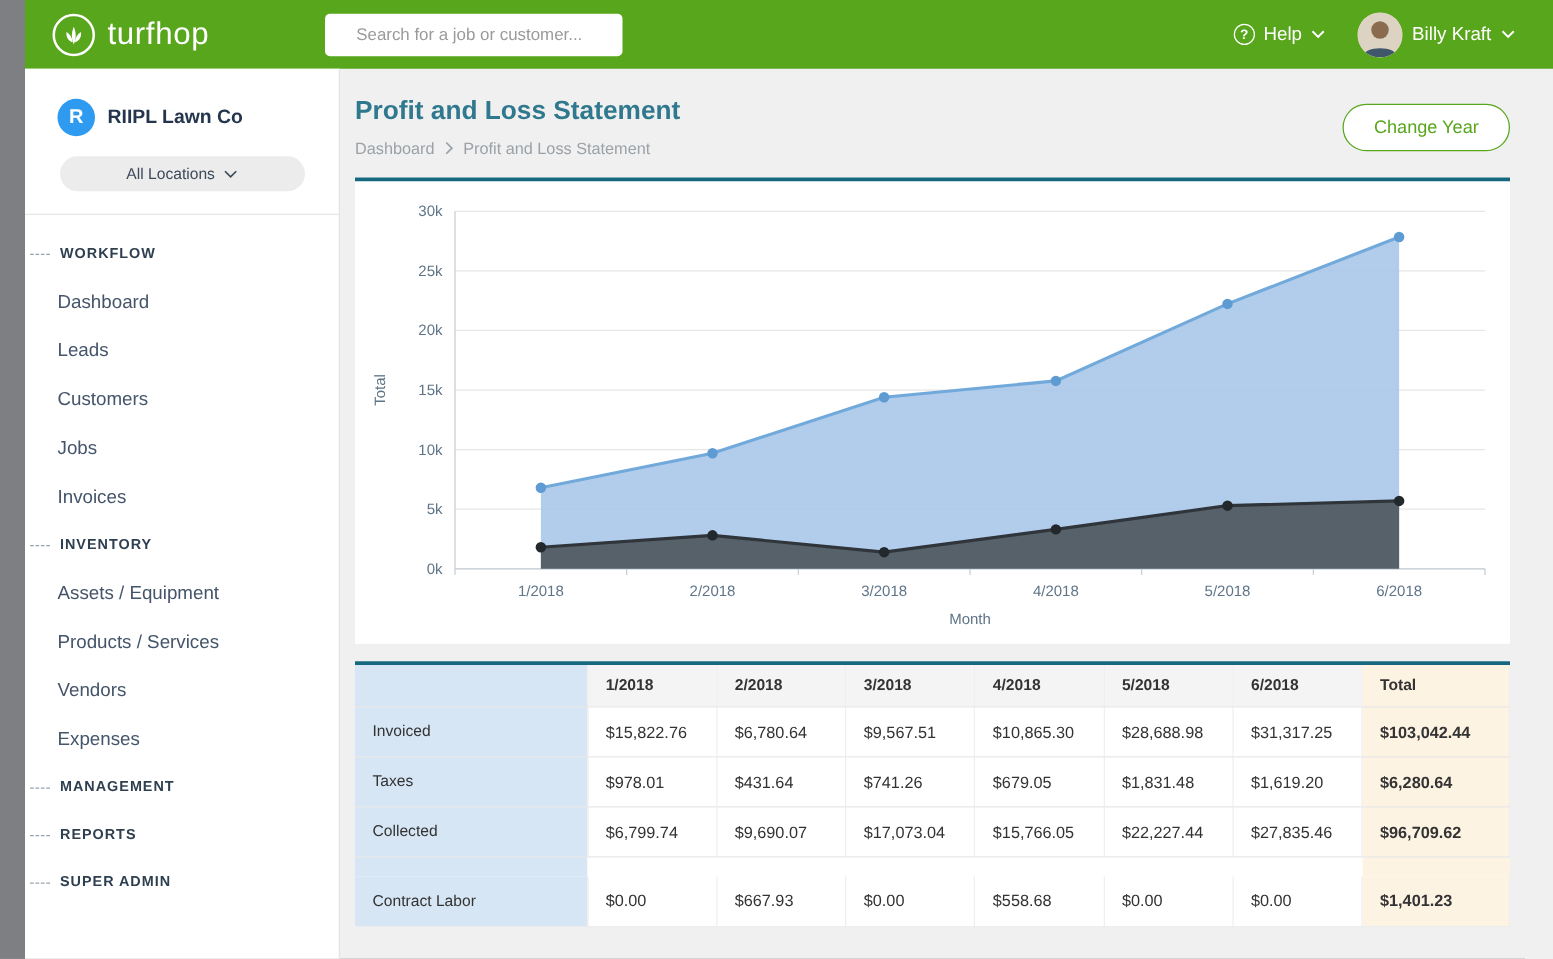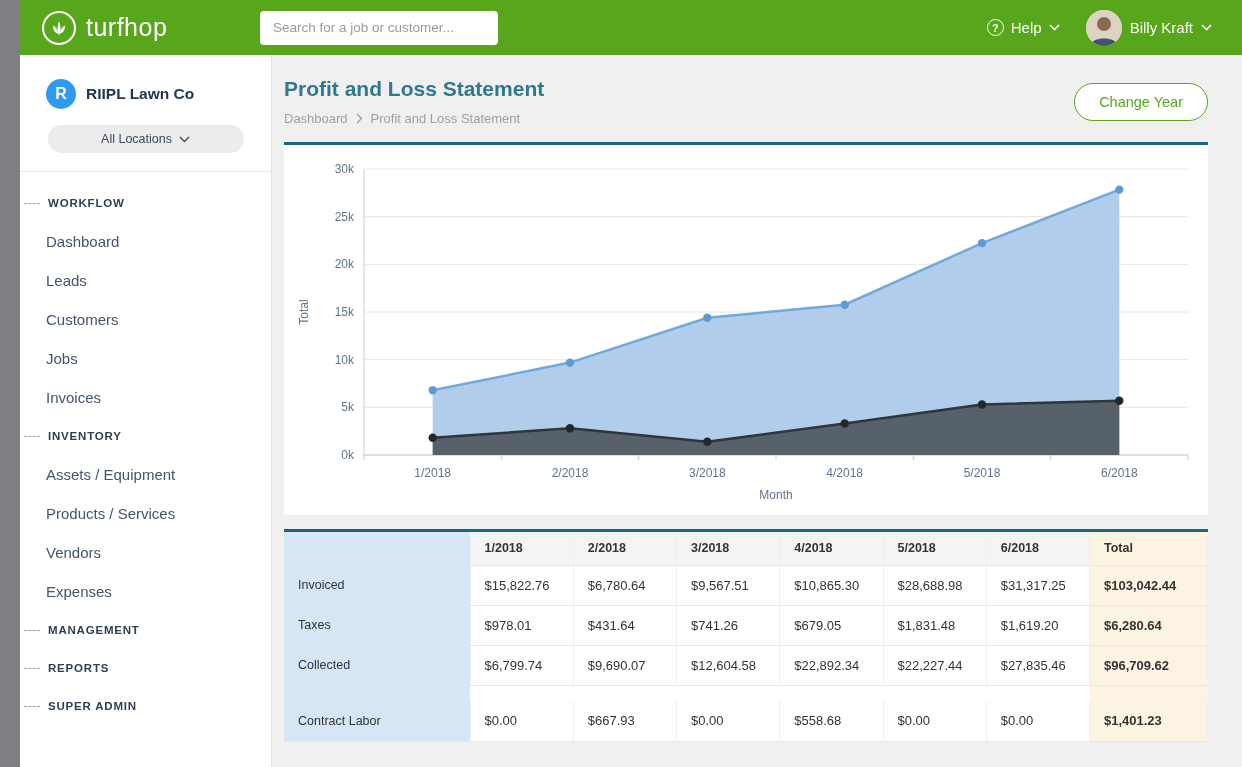--- a/index.html
+++ b/index.html
@@ -4,21 +4,21 @@
 <style>
   * { margin:0; padding:0; box-sizing:border-box; }
   html,body { width:1242px; height:767px; overflow:hidden; font-family:"Liberation Sans", sans-serif; background:#7e7f83; }
   .app { position:absolute; left:20px; top:0; width:1230px; height:767px; background:#f0f0f0; overflow:hidden; }
 
   
   .topbar { height:55px; background:#58a61c; display:flex; align-items:center; padding:0 38px 0 22px; }
   .brand { display:flex; align-items:center; gap:10px; width:218px; }
   .brand-icon { width:34px; height:34px; border:2px solid #fff; border-radius:50%; display:flex; align-items:center; justify-content:center; }
   .brand-name { color:#fff; font-size:25px; font-weight:500; letter-spacing:.5px; }
-  .search-input { width:238px; height:34px; border:1px solid rgba(255,255,255,.9); border-radius:4px; padding:0 12px; font-size:13.5px; color:#a16207; outline:none; background:#fff; }
+  .search-input { width:238px; height:34px; border:1px solid rgba(255,255,255,.9); border-radius:4px; padding:0 24px; font-size:13.5px; color:#a16207; outline:none; background:#fff; }
   .search-input::placeholder { color:#9a9a9a; }
   .topbar-right { margin-left:auto; display:flex; align-items:center; gap:26px; color:#fff; }
   .help { display:flex; align-items:center; gap:7px; font-size:15px; cursor:pointer; }
   .qmark { width:17px; height:17px; border:1.5px solid #fff; border-radius:50%; font-size:11px; display:flex; align-items:center; justify-content:center; font-weight:700; }
   .chev { width:11px; height:7px; }
   .avatar { width:36px; height:36px; border-radius:50%; background:#e8d9c2; overflow:hidden; flex:0 0 auto; }
   .user { display:flex; align-items:center; gap:8px; font-size:15px; cursor:pointer; }
 
   
   .shell { display:flex; height:712px; }
@@ -261,22 +261,22 @@
                 <td>$741.26</td>
                 <td>$679.05</td>
                 <td>$1,831.48</td>
                 <td>$1,619.20</td>
                 <td class="total-col">$6,280.64</td>
               </tr>
               <tr>
                 <th class="label-col">Collected</th>
                 <td>$6,799.74</td>
                 <td>$9,690.07</td>
-                <td>$12,604.58</td>
-                <td>$22,892.34</td>
+                <td>$17,073.04</td>
+                <td>$15,766.05</td>
                 <td>$22,227.44</td>
                 <td>$27,835.46</td>
                 <td class="total-col">$96,709.62</td>
               </tr>
               <tr class="spacer">
                 <td class="label-col"></td>
                 <td class="mid" colspan="6"></td>
                 <td class="total-col"></td>
               </tr>
               <tr>

